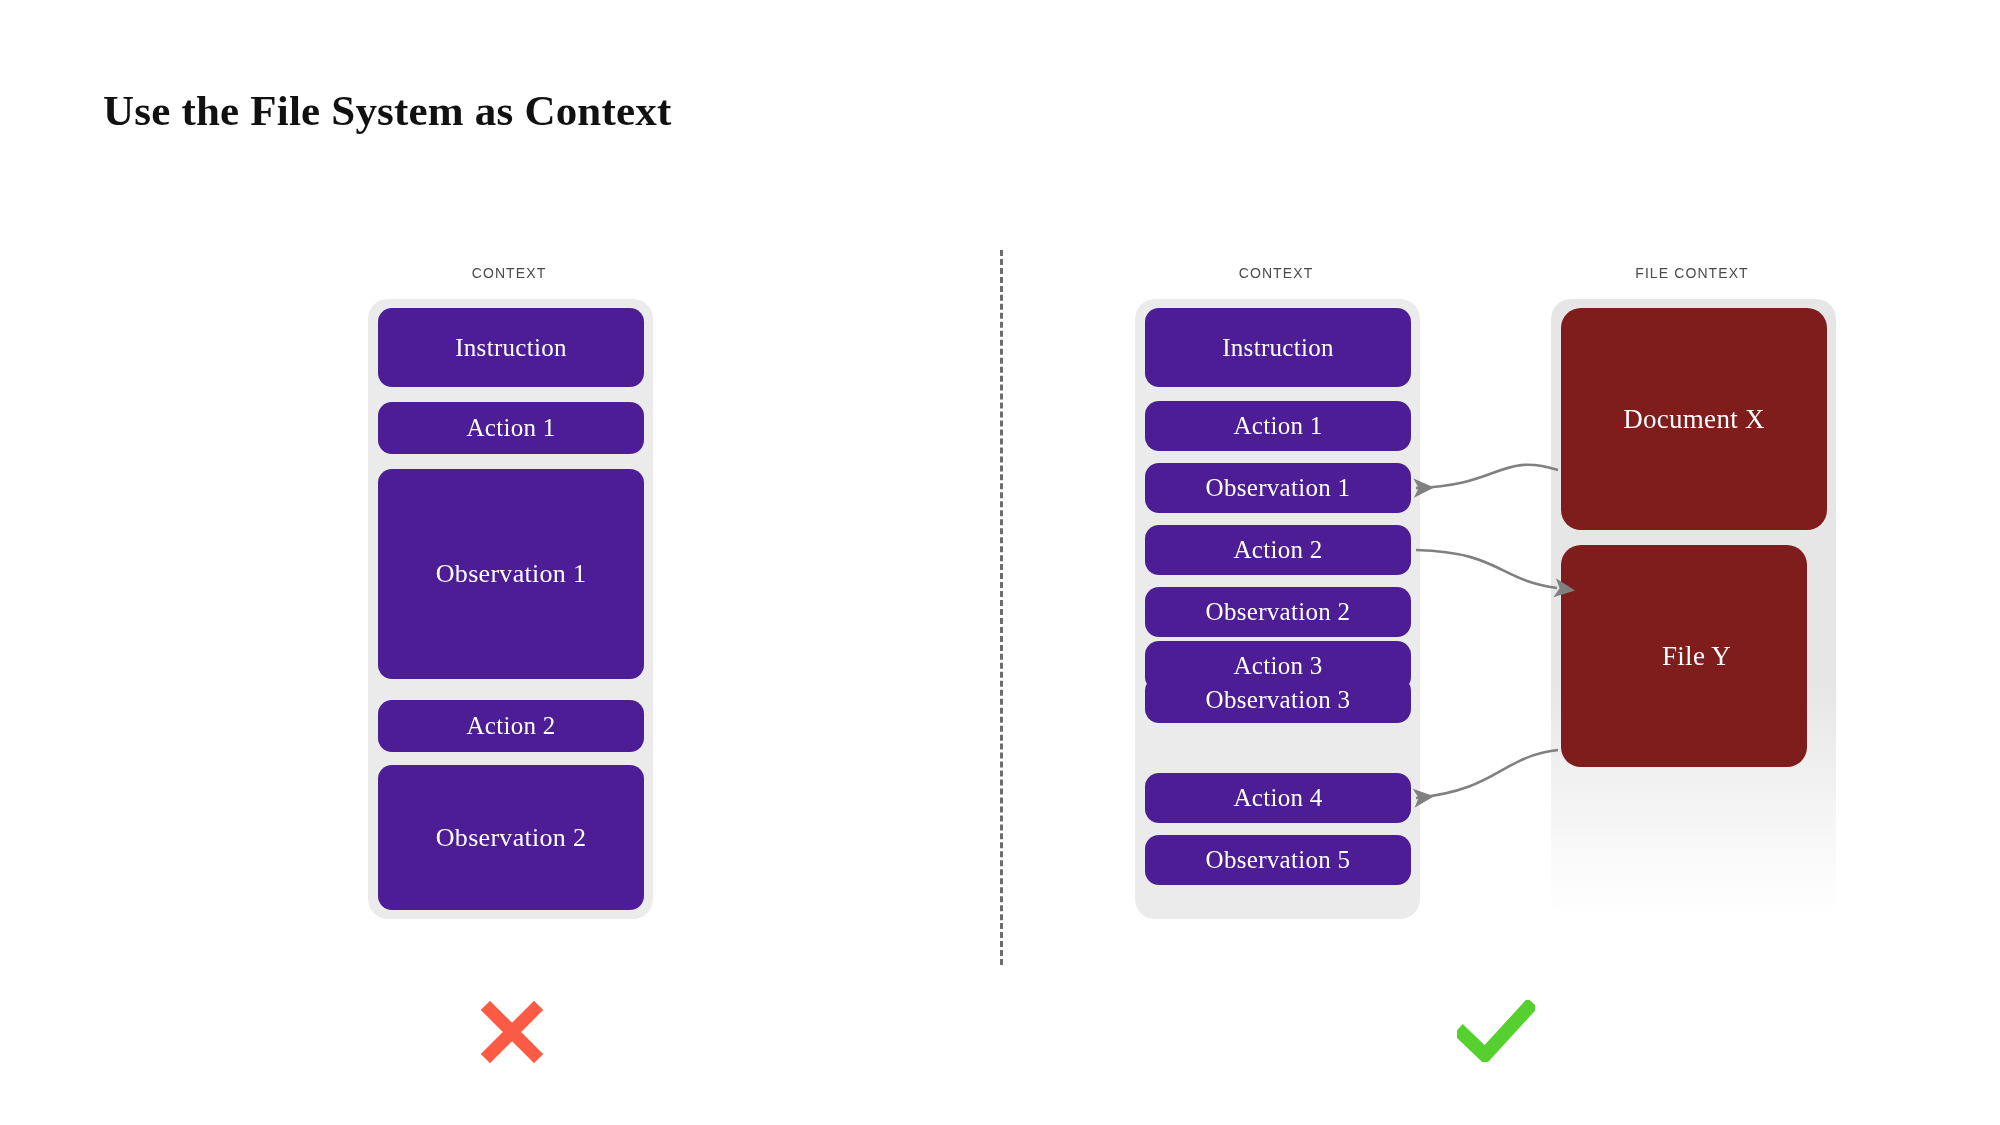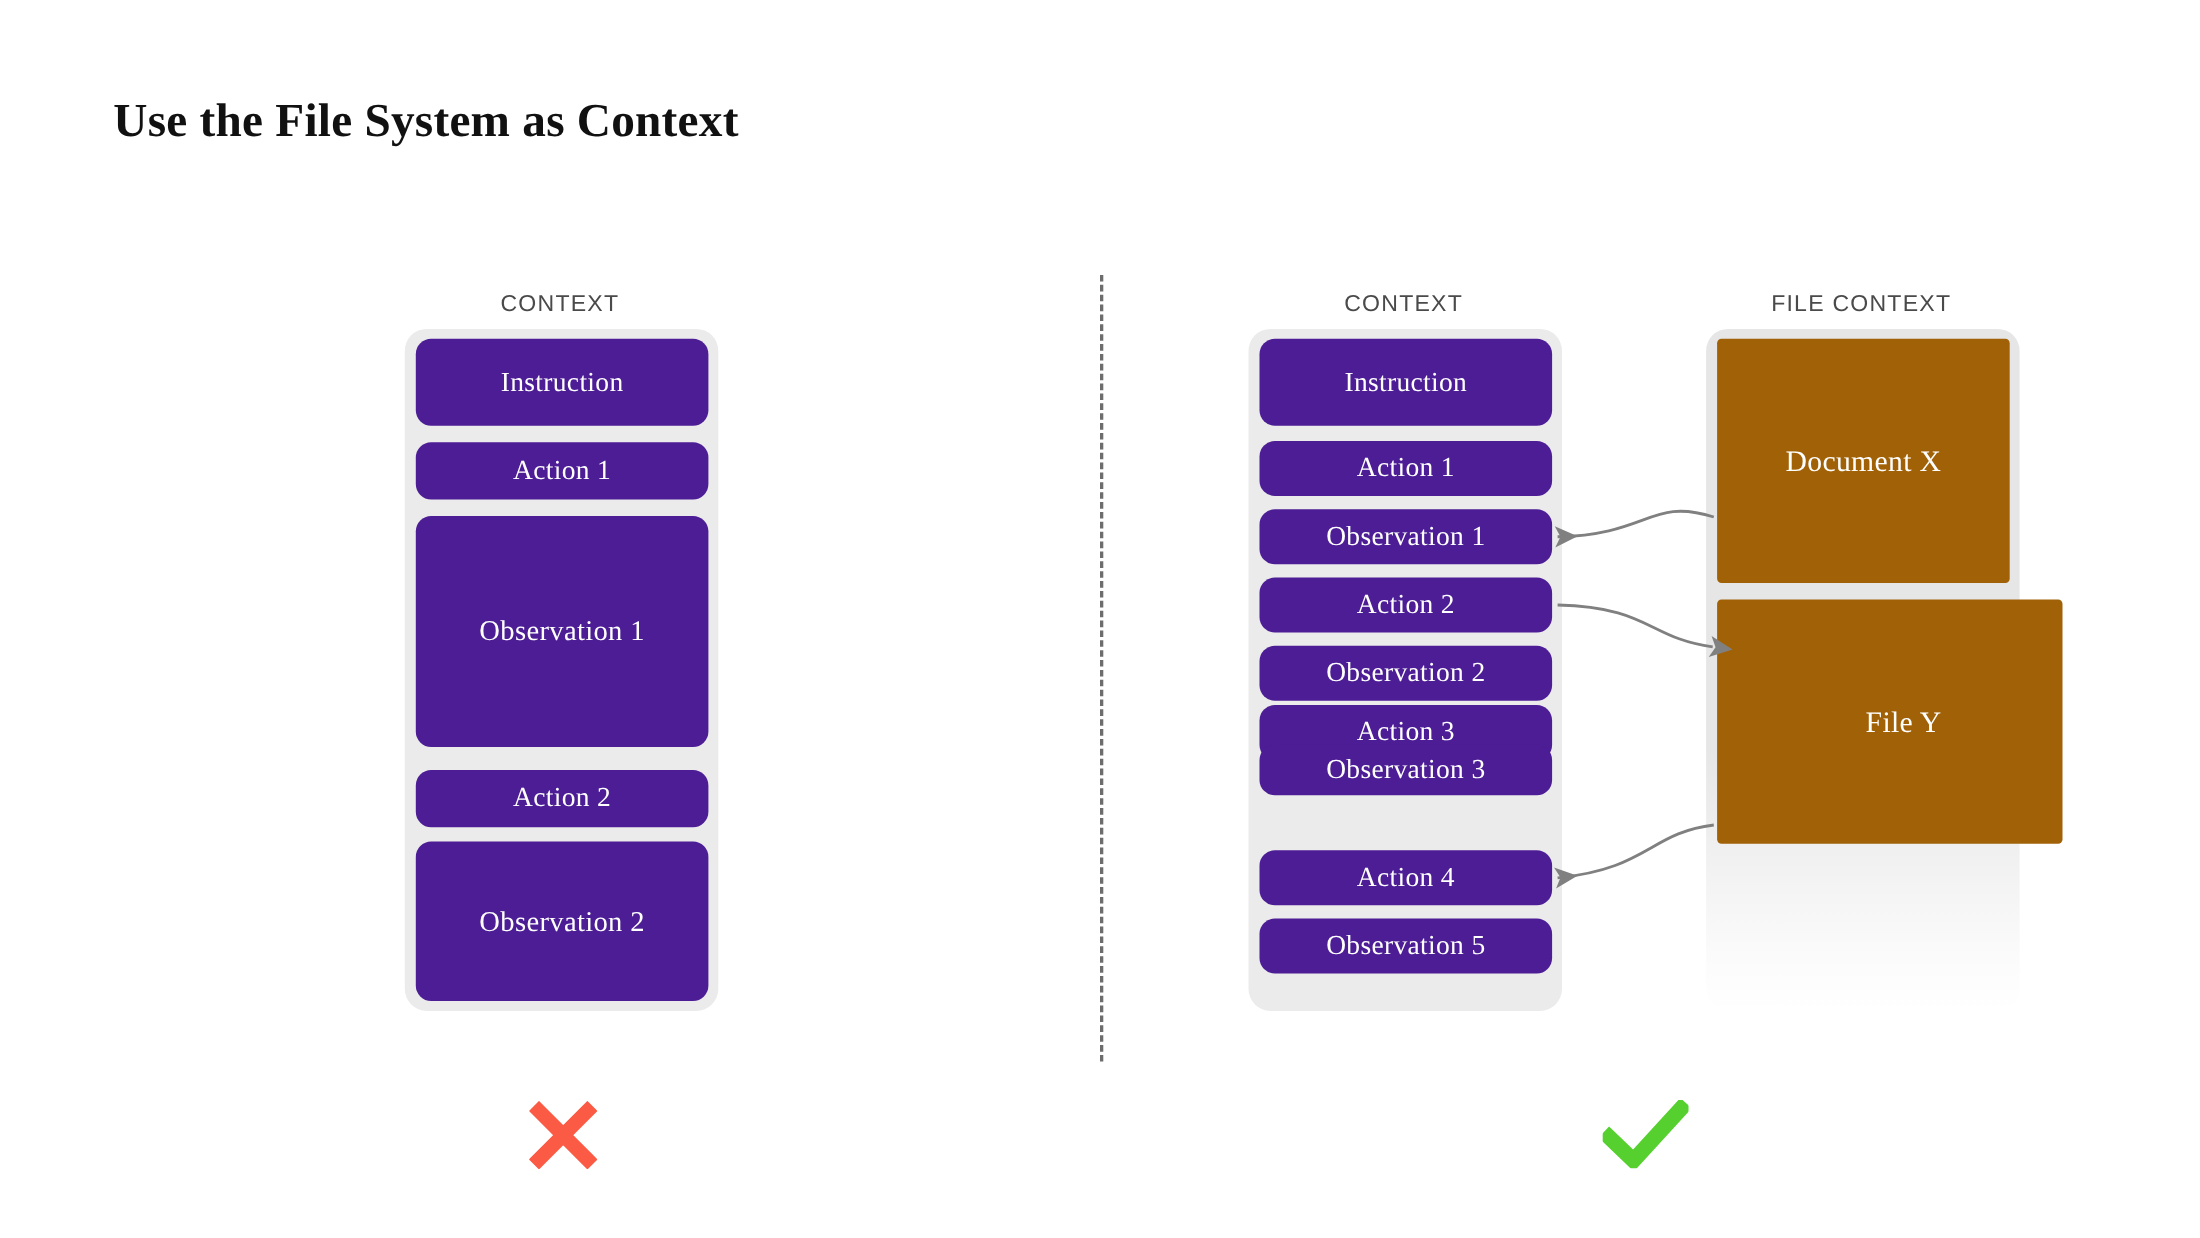--- a/index.html
+++ b/index.html
@@ -43,21 +43,21 @@
     top: 250px;
     width: 0;
     height: 715px;
     border-left: 3px dashed #6d6d6d;
   }
 
   
   .col-heading {
     position: absolute;
     font-family: "Liberation Sans", sans-serif;
-    font-size: 21px;
+    font-size: 14px;
     letter-spacing: 1.1px;
     color: #4a4a4a;
     text-align: left;
     white-space: nowrap;
     transform: translateX(-50%);
   }
 
   
   .context-box {
     position: absolute;
@@ -88,22 +88,22 @@
     font-family: "Liberation Serif", serif;
     font-size: 25px;
     letter-spacing: 0.3px;
     white-space: nowrap;
   }
 
   .item.big { font-size: 26px; }
 
   .file {
     position: absolute;
-    background: #a16207;
-    border-radius: 4px;
+    background: #7f1d1d;
+    border-radius: 20px;
     display: flex;
     align-items: center;
     justify-content: center;
     color: #ffffff;
     font-family: "Liberation Serif", serif;
     font-size: 27px;
     letter-spacing: 0.3px;
     white-space: nowrap;
   }
 
@@ -172,21 +172,21 @@
   <div class="item" style="left:1145px; top:773px; width:266px; height:50px;">Action 4</div>
 
   <div class="item" style="left:1145px; top:835px; width:266px; height:50px;">Observation 5</div>
 
   <div class="col-heading" style="left:1692px; top:265px;">FILE CONTEXT</div>
 
   <div class="fs-box" style="left:1551px; top:299px; width:285px; height:620px;"></div>
 
   <div class="file" style="left:1561px; top:308px; width:266px; height:222px;">Document X</div>
 
-  <div class="file" style="left:1561px; top:545px; width:314px; height:222px;padding-left:25px;">File Y</div>
+  <div class="file" style="left:1561px; top:545px; width:246px; height:222px;padding-left:25px;">File Y</div>
 
   <div class="verdict" style="left:1457px; top:1000px; width:78px; height:62px;">
     <svg width="78" height="62" viewBox="0 0 78 62">
       <path d="M6 34 L28 55 L71 8" stroke="#55d02e" stroke-width="14" fill="none" stroke-linecap="square" stroke-linejoin="miter"></path>
     </svg>
   </div>
 
   <svg class="arrows">
     <defs>
       <marker id="ahL" markerWidth="9" markerHeight="9" refX="7.6" refY="4.5" orient="auto" markerUnits="strokeWidth">

